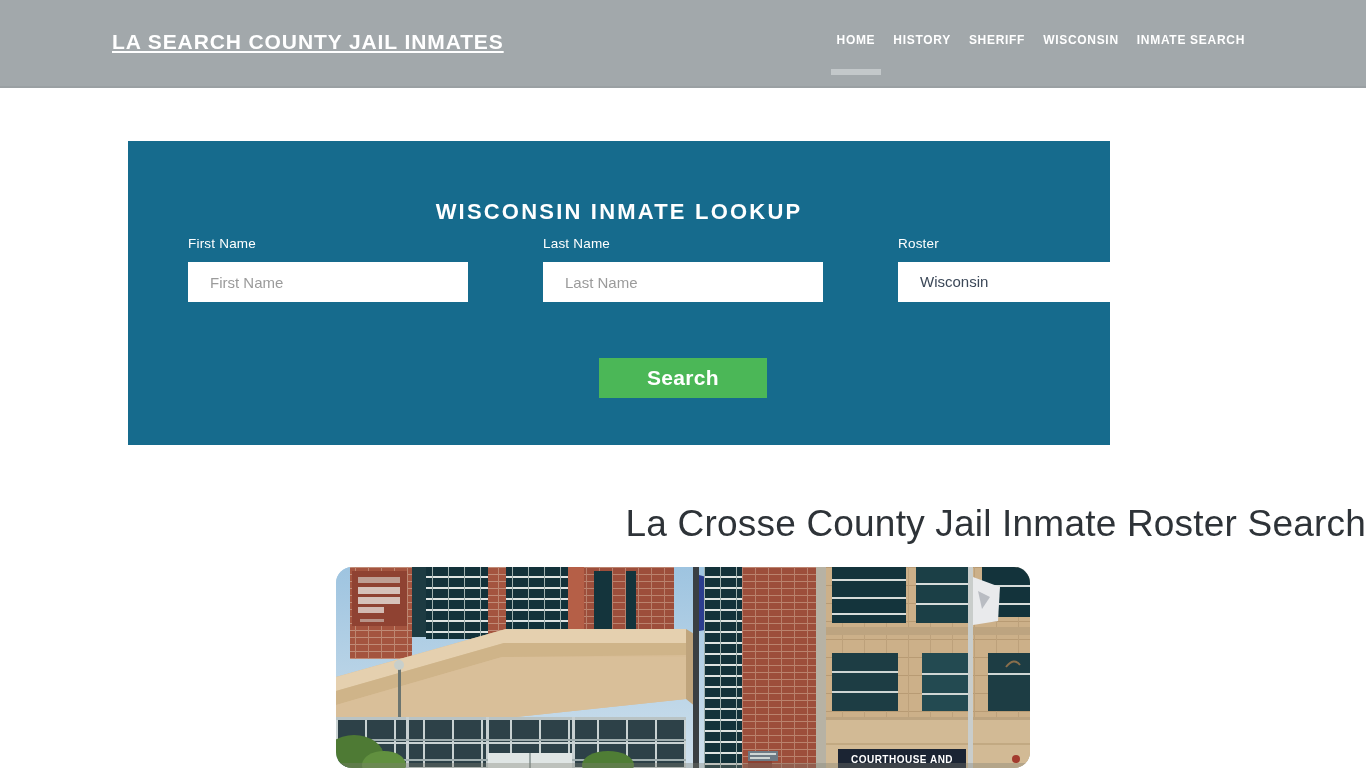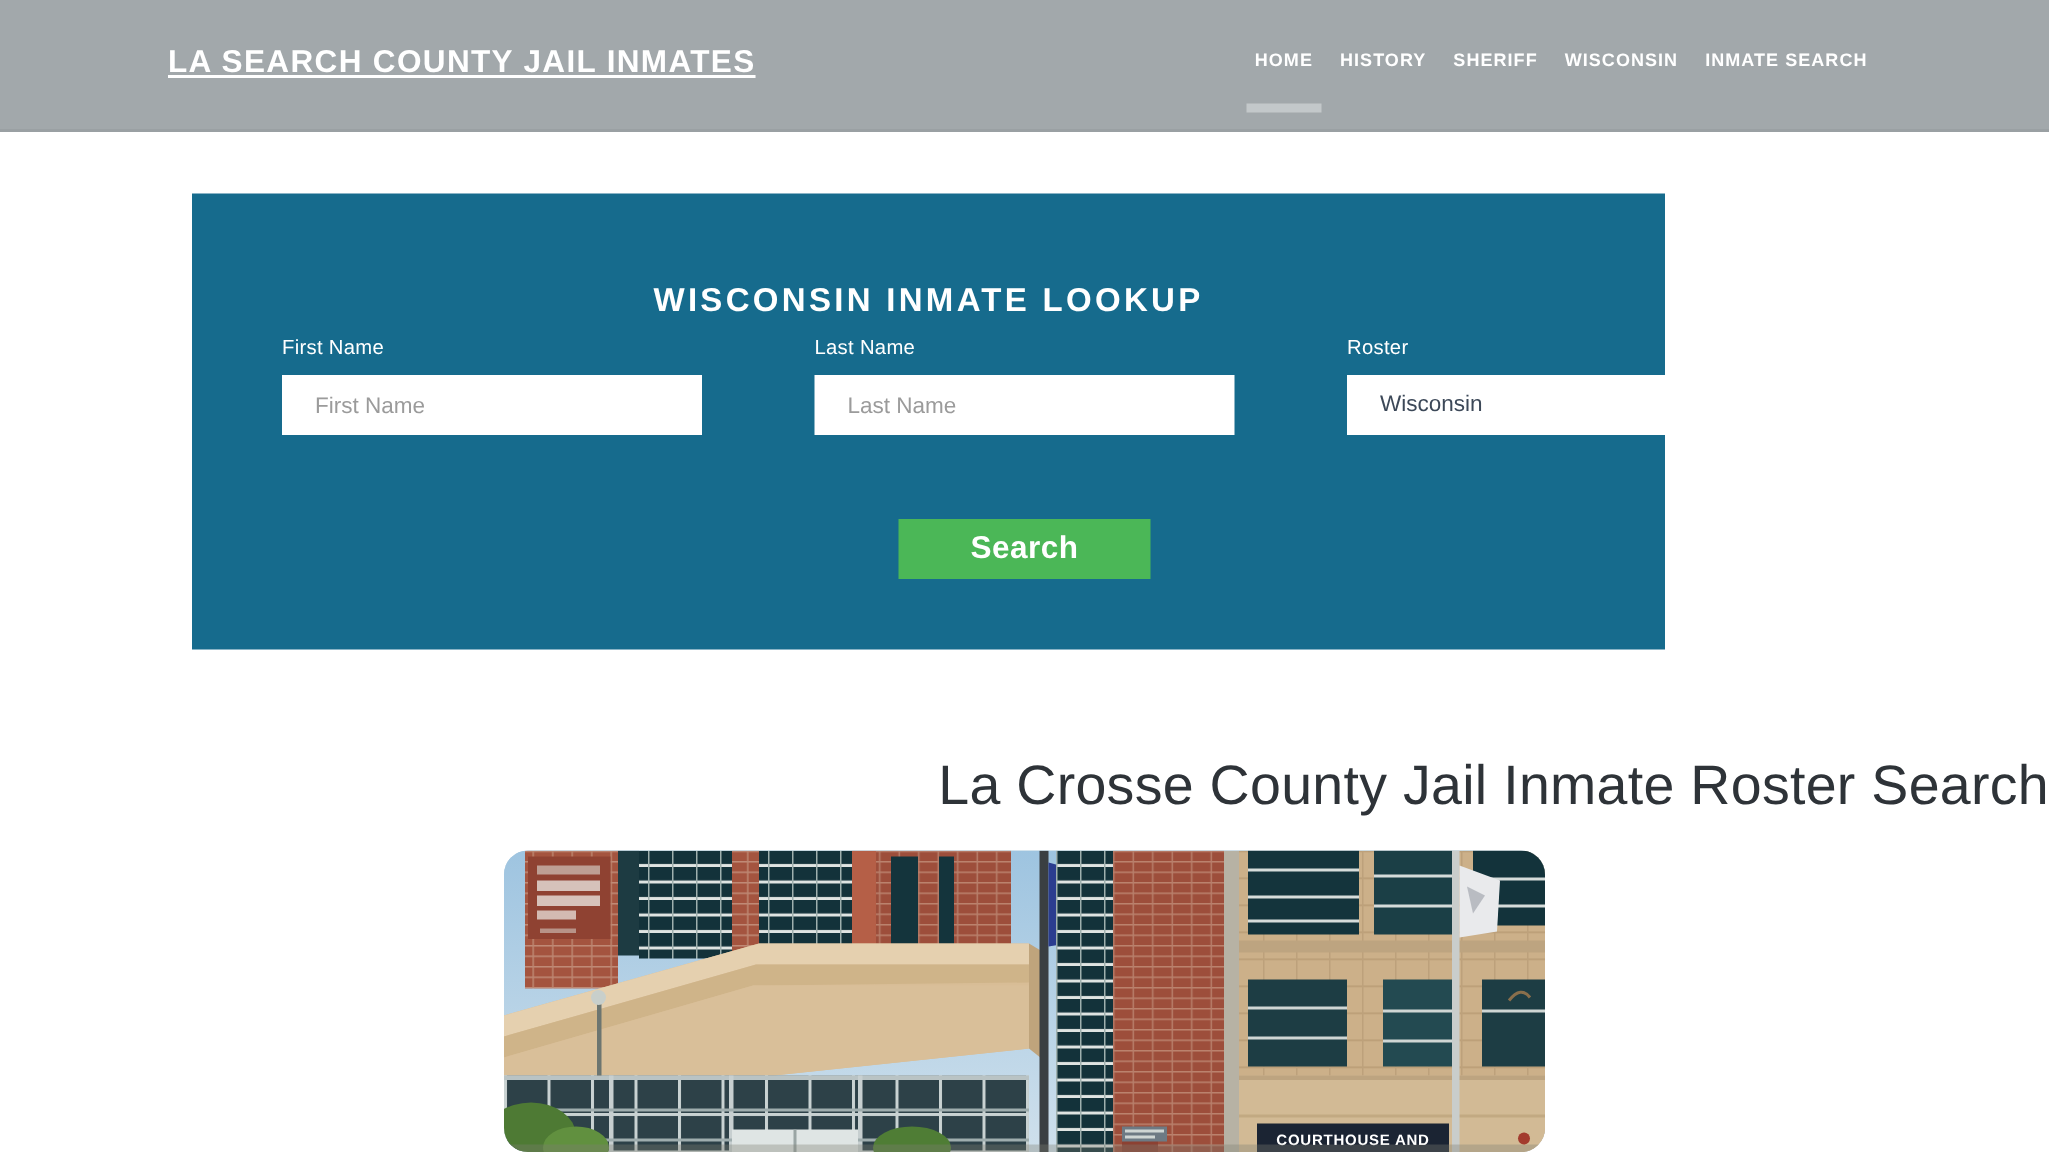--- a/index.html
+++ b/index.html
@@ -54,21 +54,21 @@
     left: 50%;
     transform: translateX(-50%);
     bottom: -28px;
     width: 50px; height: 6px;
     background: #c3c8ca;
   }
 
   
   .lookup-panel {
     position: absolute;
-    left: 128px; top: 129px;
+    left: 128px; top: 141px;
     width: 982px; height: 304px;
     background: #166b8d;
   }
   .panel-title {
     position: absolute;
     top: 40px; left: 0; width: 100%;
     text-align: center;
     color: #ffffff;
     font-size: 22px;
     font-weight: bold;

